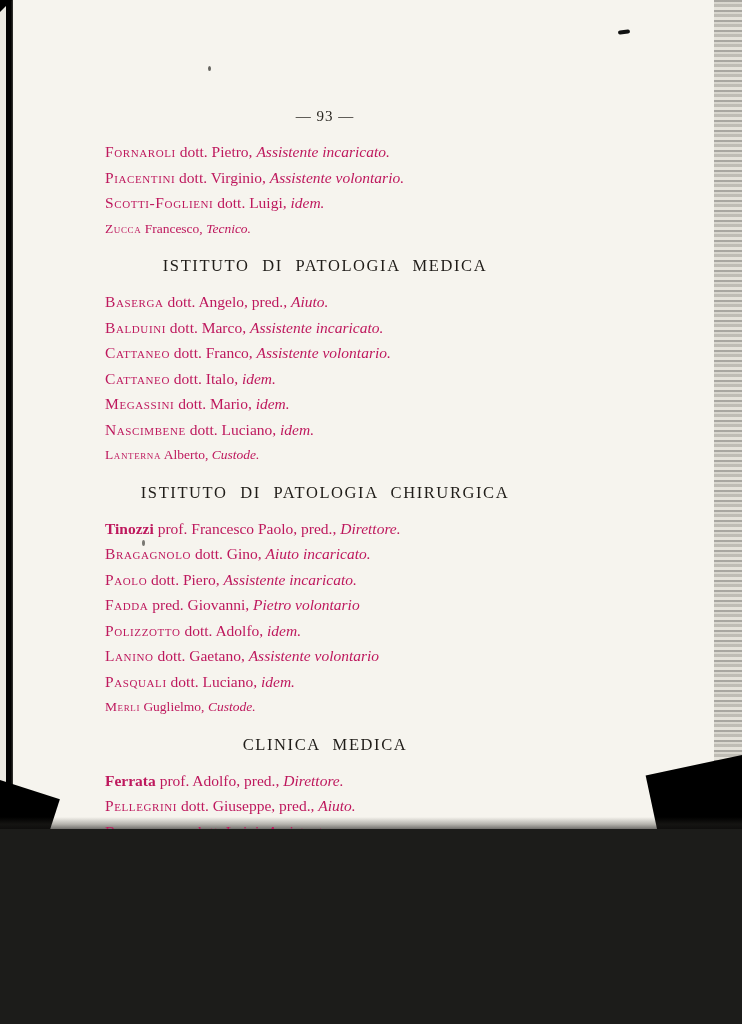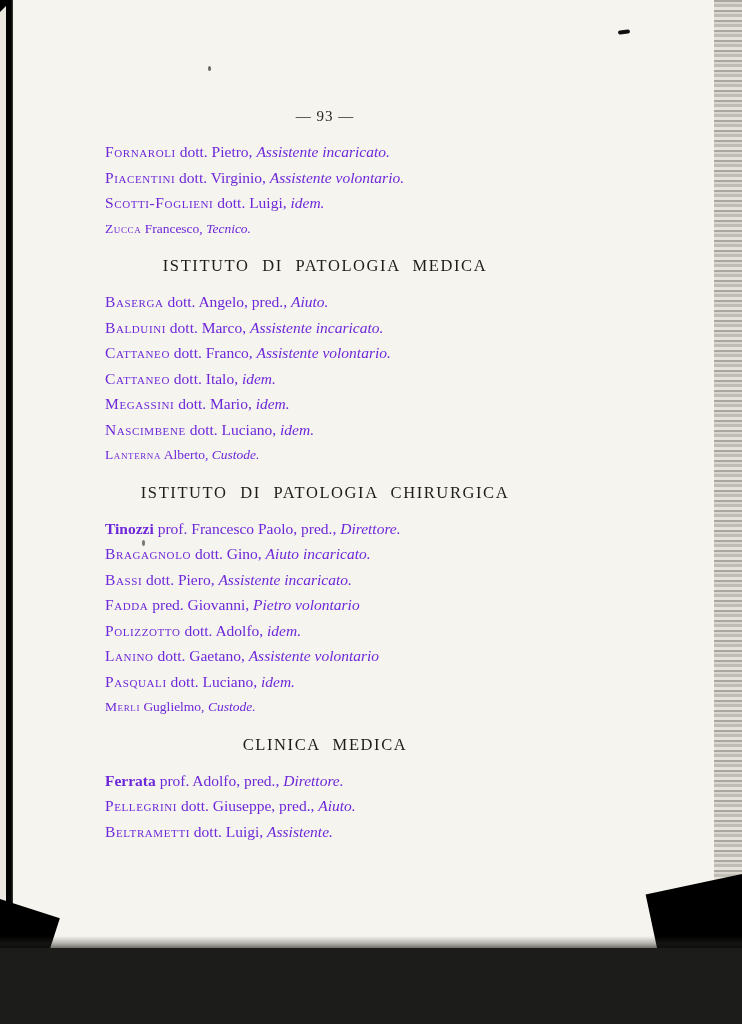--- a/index.html
+++ b/index.html
@@ -1,21 +1,21 @@
 <!DOCTYPE html>
 <html><head>
 <meta charset="utf-8">
 <style>
   * { margin:0; padding:0; box-sizing:border-box; }
   html,body { background:#1c1c1a; }
   body { font-family:"Liberation Serif", serif; }
 
   .scan {
     position:relative;
-    width:742px; height:948px;
+    width:742px; height:829px;
     background:#f6f4ee;
     overflow:hidden;
   }
 
   
   .edge-left {
     position:absolute; left:6px; top:0; width:7px; height:1024px;
     background:linear-gradient(90deg,#000 0 70%, #3a3a36 100%);
   }
   .edge-left-sliver {
@@ -65,21 +65,21 @@
     font-size:15px;
     letter-spacing:1px;
     margin-bottom:14px;
     color:#2a2username722;
     color:#2a2722;
   }
   .entry {
     font-size:15.5px;
     line-height:25.5px;
     white-space:nowrap;
-    color:#6d28d9;
+    color:#be185d;
   }
   .entry.small { font-size:13.5px; }
   .sc { font-variant:small-caps; letter-spacing:.6px; }
   .bold { font-weight:bold; }
   .it { font-style:italic; }
   .heading {
     font-weight:normal;
     text-align:center;
     font-size:16.5px;
     letter-spacing:1.6px;
@@ -114,21 +114,21 @@
         <p class="entry"><span class="sc">Baserga</span><span> dott. Angelo, pred., </span><span class="it">Aiuto.</span></p>
         <p class="entry"><span class="sc">Balduini</span><span> dott. Marco, </span><span class="it">Assistente incaricato.</span></p>
         <p class="entry"><span class="sc">Cattaneo</span><span> dott. Franco, </span><span class="it">Assistente volontario.</span></p>
         <p class="entry"><span class="sc">Cattaneo</span><span> dott. Italo, </span><span class="it">idem.</span></p>
         <p class="entry"><span class="sc">Megassini</span><span> dott. Mario, </span><span class="it">idem.</span></p>
         <p class="entry"><span class="sc">Nascimbene</span><span> dott. Luciano, </span><span class="it">idem.</span></p>
         <p class="entry small"><span class="sc">Lanterna</span><span> Alberto, </span><span class="it">Custode.</span></p>
         <h2 class="heading">ISTITUTO DI PATOLOGIA CHIRURGICA</h2>
         <p class="entry"><span class="bold">Tinozzi</span><span> prof. Francesco Paolo, pred., </span><span class="it">Direttore.</span></p>
         <p class="entry"><span class="sc">Bragagnolo</span><span> dott. Gino, </span><span class="it">Aiuto incaricato.</span></p>
-        <p class="entry"><span class="sc">Bassi</span><span> dott. Piero, </span><span class="it">Assistente incaricato.</span></p>
+        <p class="entry"><span class="sc">Paolo</span><span> dott. Piero, </span><span class="it">Assistente incaricato.</span></p>
         <p class="entry"><span class="sc">Fadda</span><span> pred. Giovanni, </span><span class="it">Pietro volontario</span></p>
         <p class="entry"><span class="sc">Polizzotto</span><span> dott. Adolfo, </span><span class="it">idem.</span></p>
         <p class="entry"><span class="sc">Lanino</span><span> dott. Gaetano, </span><span class="it">Assistente volontario</span></p>
         <p class="entry"><span class="sc">Pasquali</span><span> dott. Luciano, </span><span class="it">idem.</span></p>
         <p class="entry small"><span class="sc">Merli</span><span> Guglielmo, </span><span class="it">Custode.</span></p>
         <h2 class="heading">CLINICA MEDICA</h2>
         <p class="entry"><span class="bold">Ferrata</span><span> prof. Adolfo, pred., </span><span class="it">Direttore.</span></p>
         <p class="entry"><span class="sc">Pellegrini</span><span> dott. Giuseppe, pred., </span><span class="it">Aiuto.</span></p>
         <p class="entry"><span class="sc">Beltrametti</span><span> dott. Luigi, </span><span class="it">Assistente.</span></p>
       </div>

